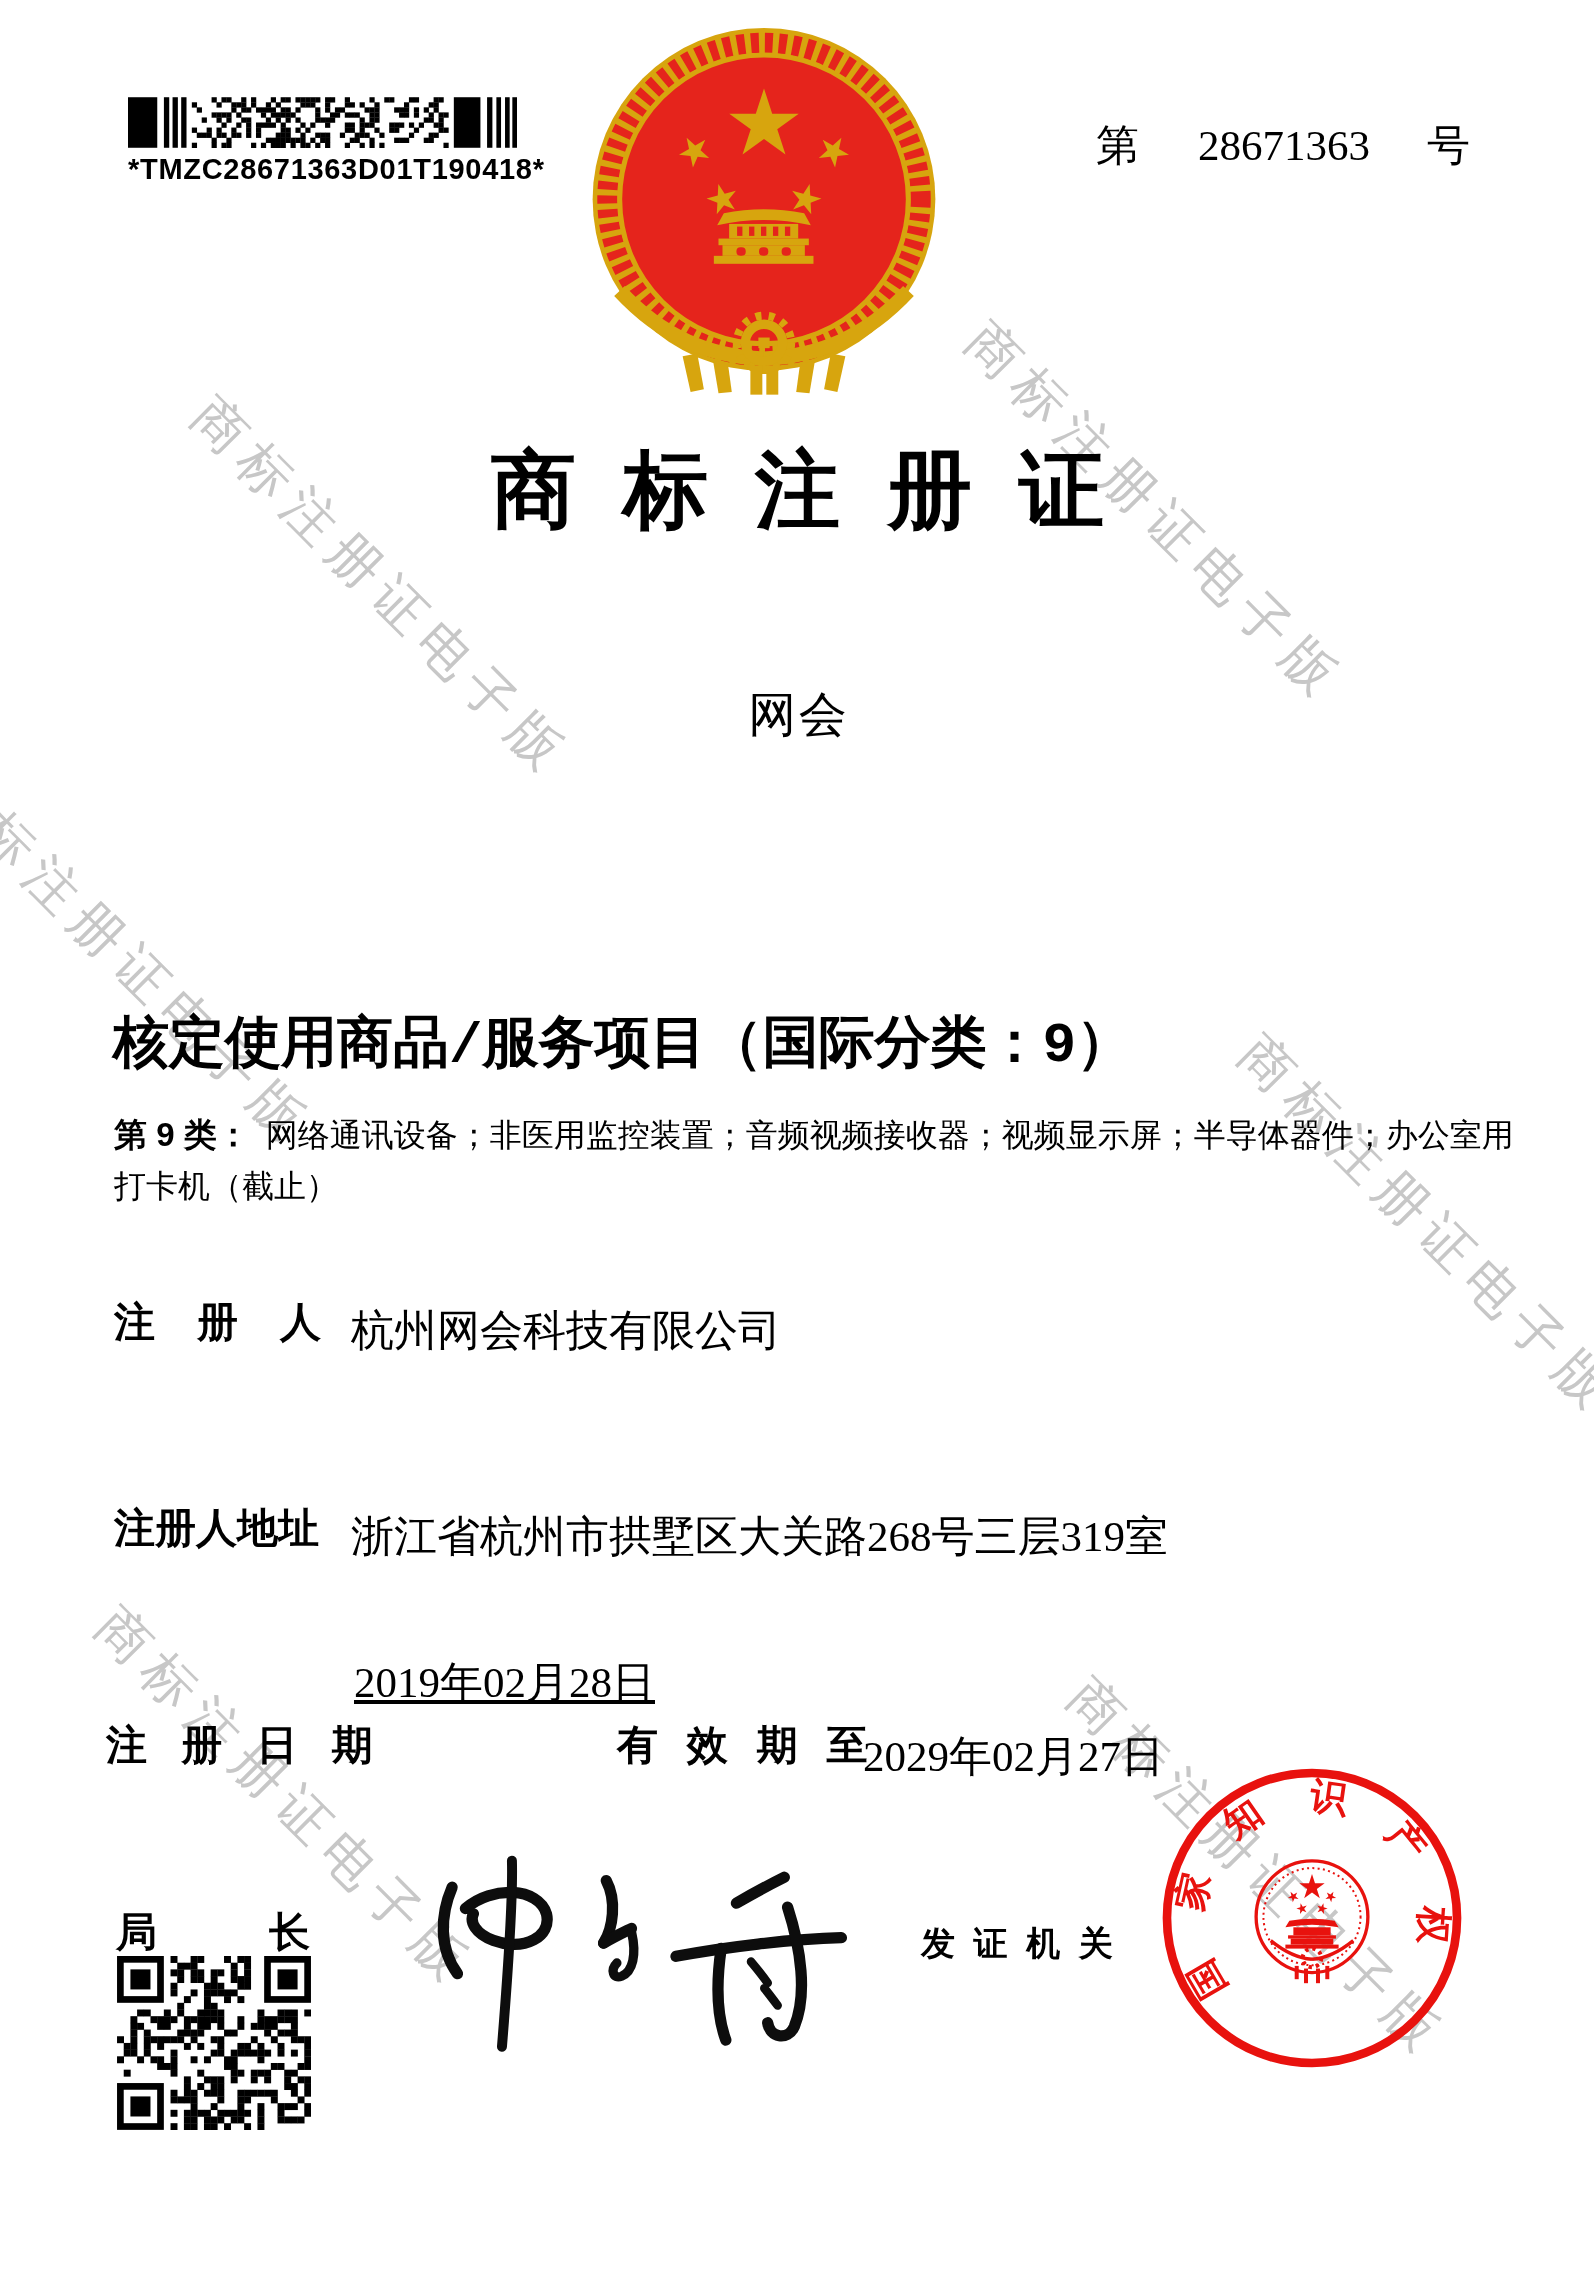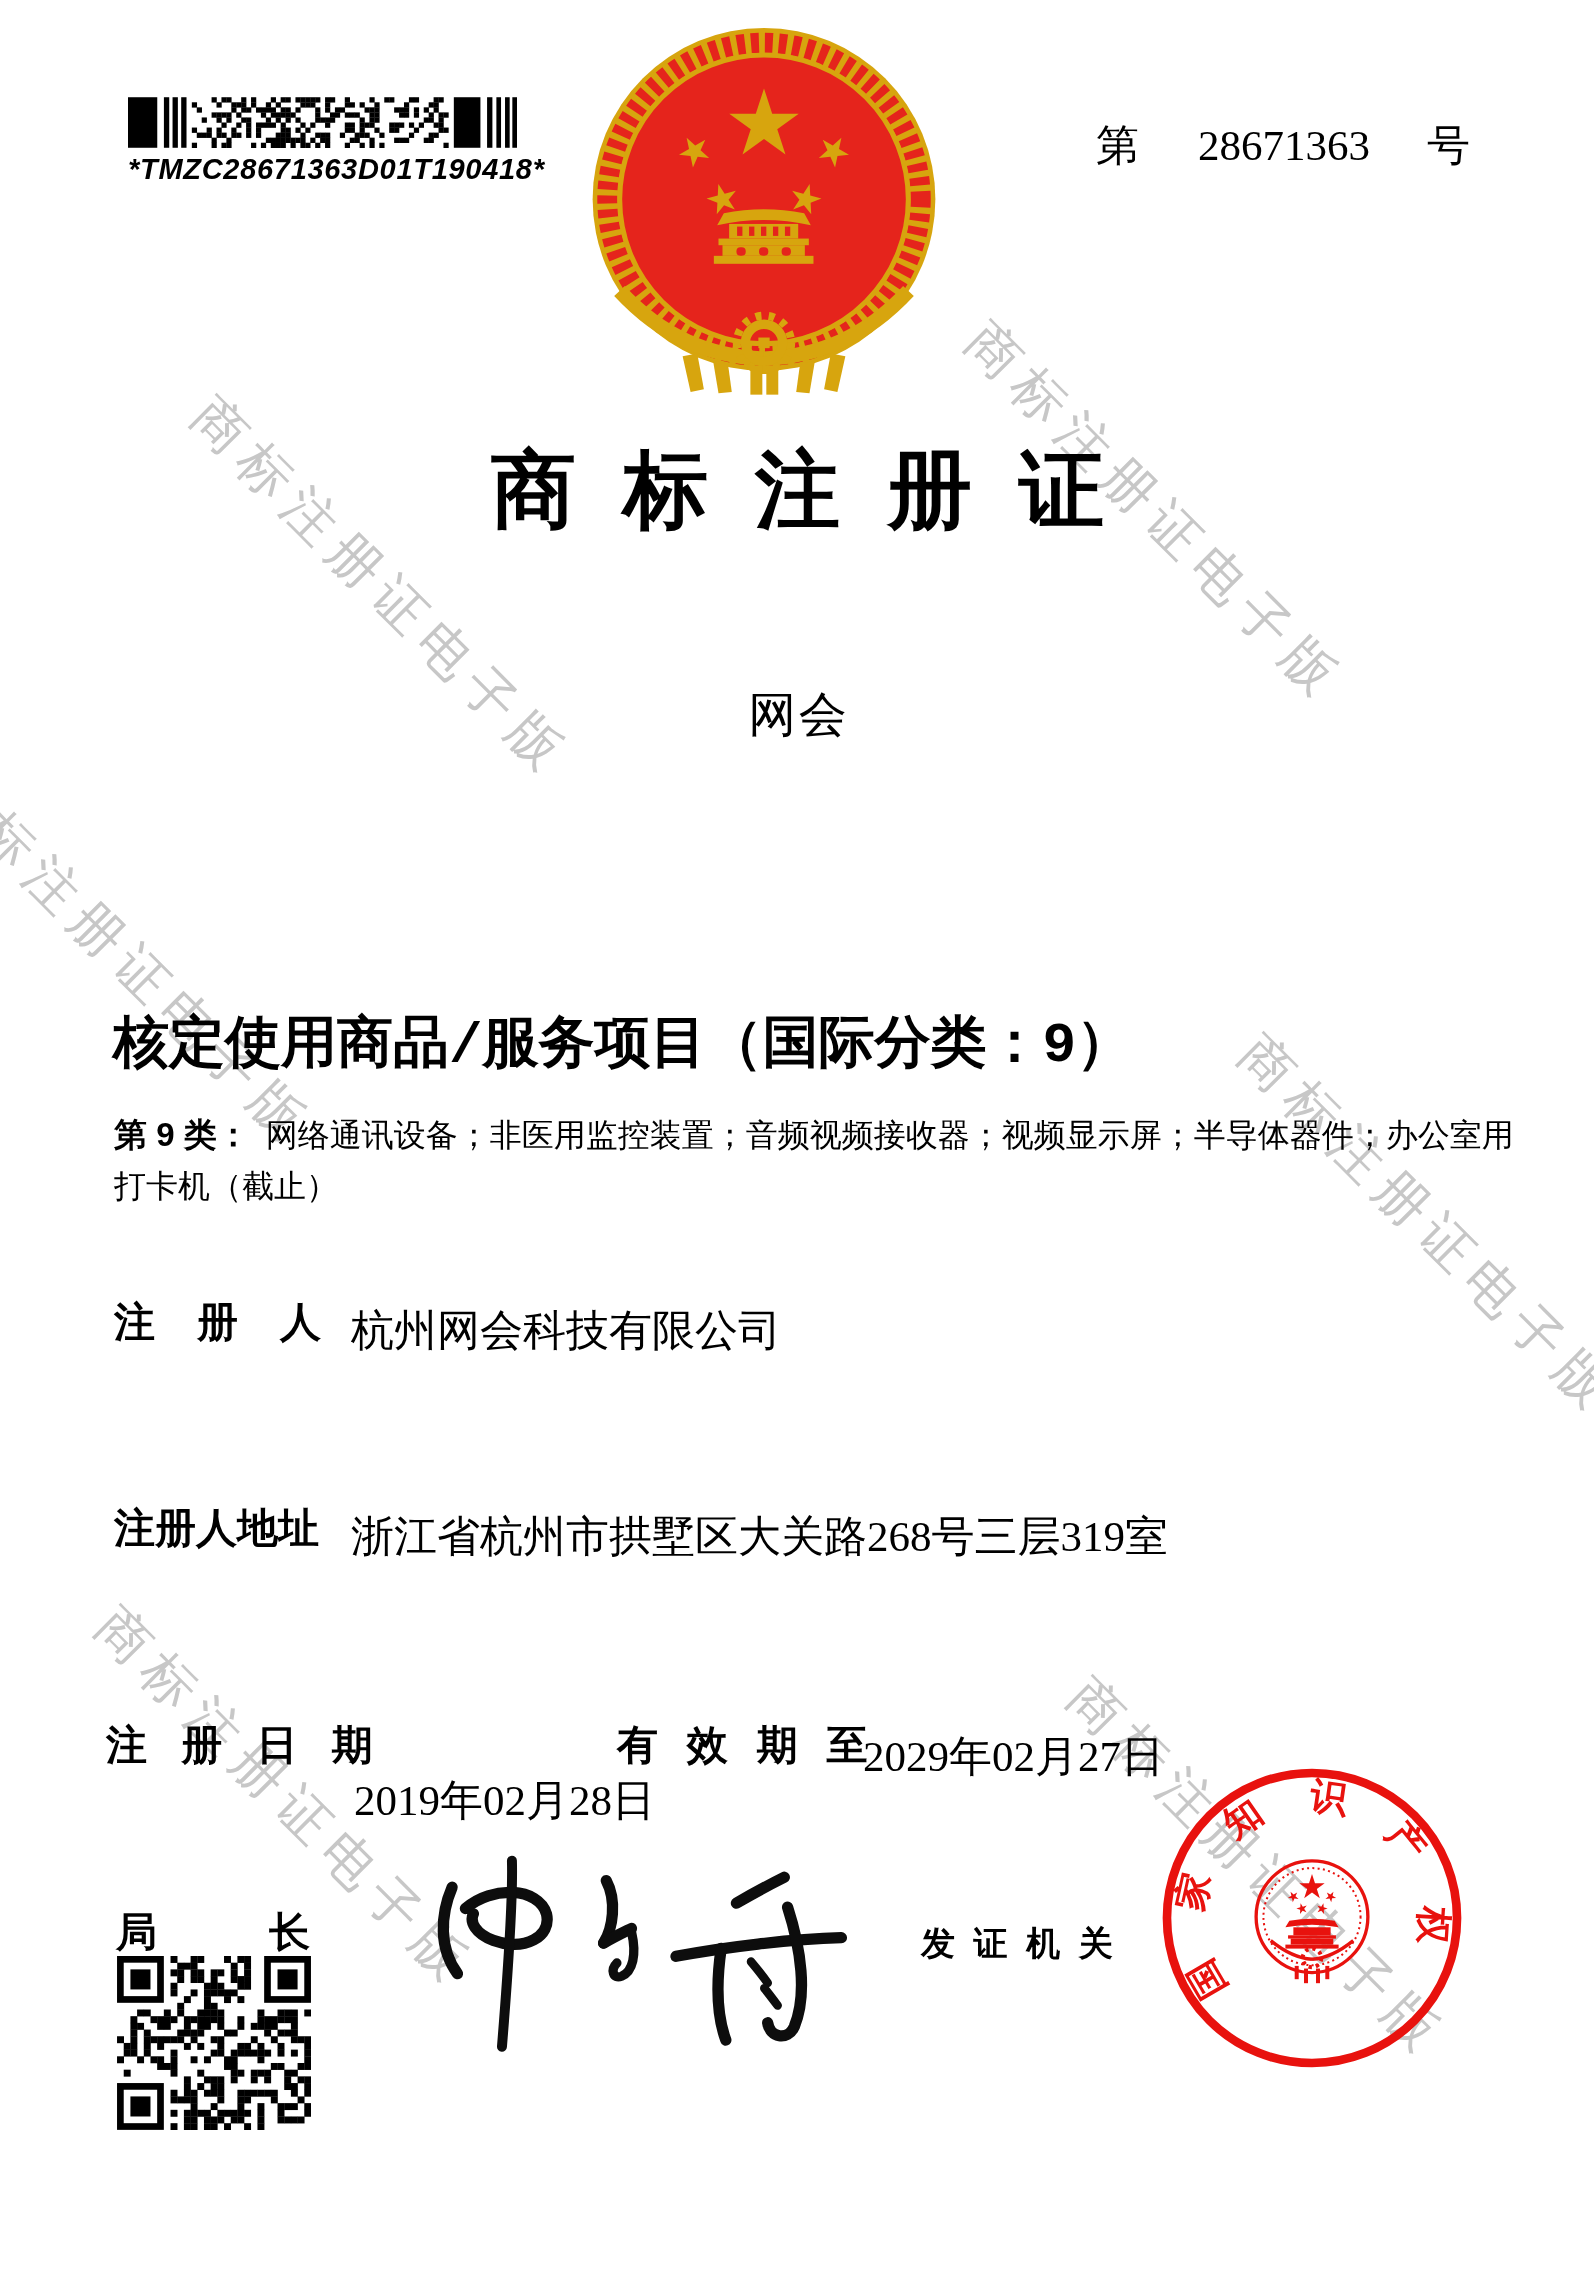--- a/index.html
+++ b/index.html
@@ -29,21 +29,21 @@
     transform-origin:0 0;
     z-index:1;
     font-family:"Liberation Sans","DejaVu Sans",sans-serif;
   }
   .content{position:relative;z-index:2;}
   
   .barcode-wrap{position:absolute;left:128px;top:97px;width:389px;}
   .barcode-caption{
     margin-top:2.7px;width:389px;text-align:center;
     font-family:"Liberation Sans","DejaVu Sans",sans-serif;
-    font-size:29px;font-weight:700;letter-spacing:0.7px;font-style:italic;
+    font-size:29px;font-weight:700;letter-spacing:0.7px;
   }
   
   .emblem{position:absolute;left:583px;top:25px;}
   
   .certno{
     position:absolute;left:1096px;top:117px;
     font-size:43px;display:flex;align-items:baseline;
     white-space:nowrap;
   }
   .certno .gap1{display:inline-block;width:59px;}
@@ -71,21 +71,21 @@
   }
   .goods-text .cls{font-weight:700;font-size:33px;font-family:"Liberation Sans","DejaVu Sans",sans-serif;margin-right:16px;}
   
   .row-label{font-weight:700;font-size:41px;white-space:nowrap;}
   .row-value{font-size:43px;white-space:nowrap;}
   .registrant-label{position:absolute;left:114px;top:1295px;width:207px;display:flex;justify-content:space-between;}
   .registrant-value{position:absolute;left:351px;top:1302px;}
   .address-label{position:absolute;left:114px;top:1501px;}
   .address-value{position:absolute;left:351px;top:1508px;}
   .regdate-label{position:absolute;left:106px;top:1718px;letter-spacing:12px;}
-  .regdate-value{position:absolute;left:354px;top:1772px;}
+  .regdate-value{position:absolute;left:354px;top:1654px;text-decoration:underline;}
   .valid-label{position:absolute;left:617px;top:1718px;letter-spacing:9.3px;}
   .valid-value{position:absolute;left:863px;top:1728px;}
   
   .director-row{
     position:absolute;left:116px;top:1905px;width:194px;
     display:flex;justify-content:space-between;
     font-size:41px;font-weight:600;
   }
   .authority-label{
     position:absolute;left:921px;top:1921px;

